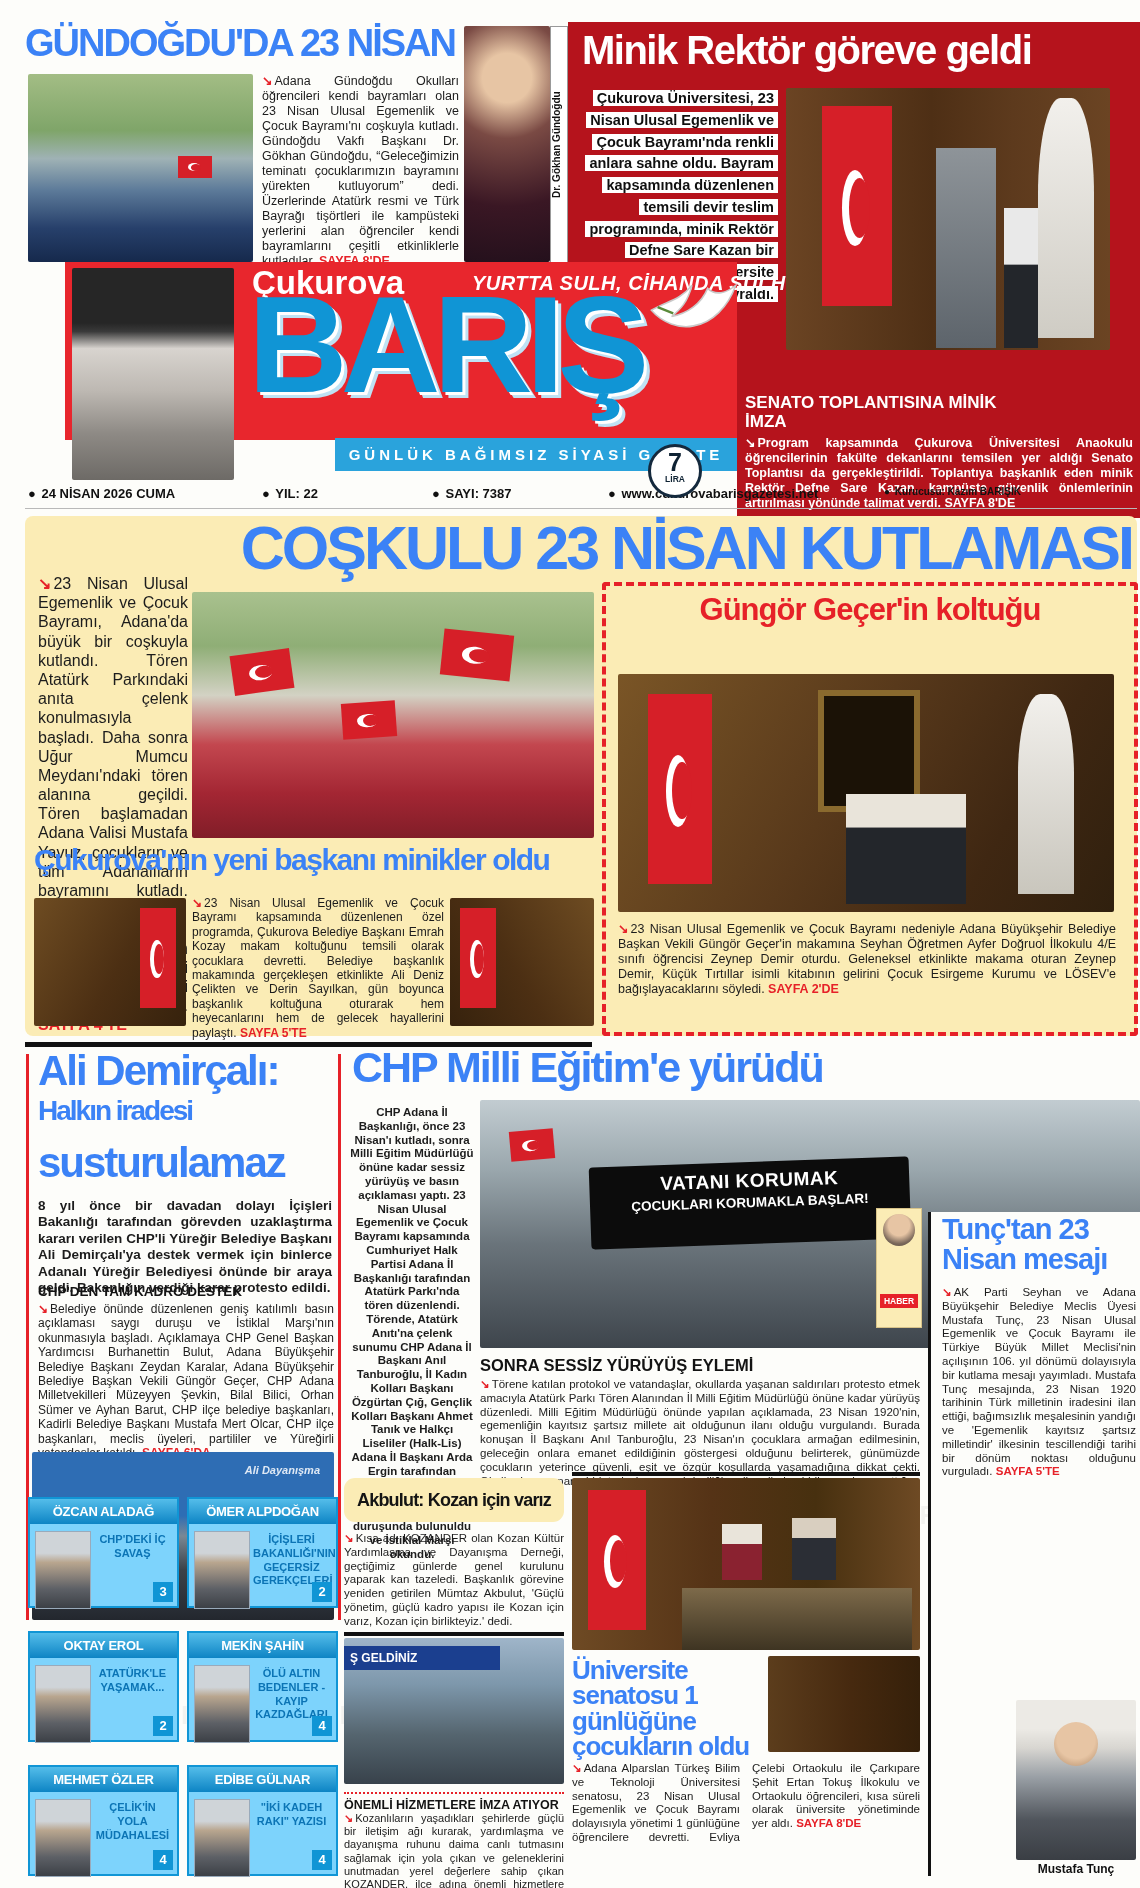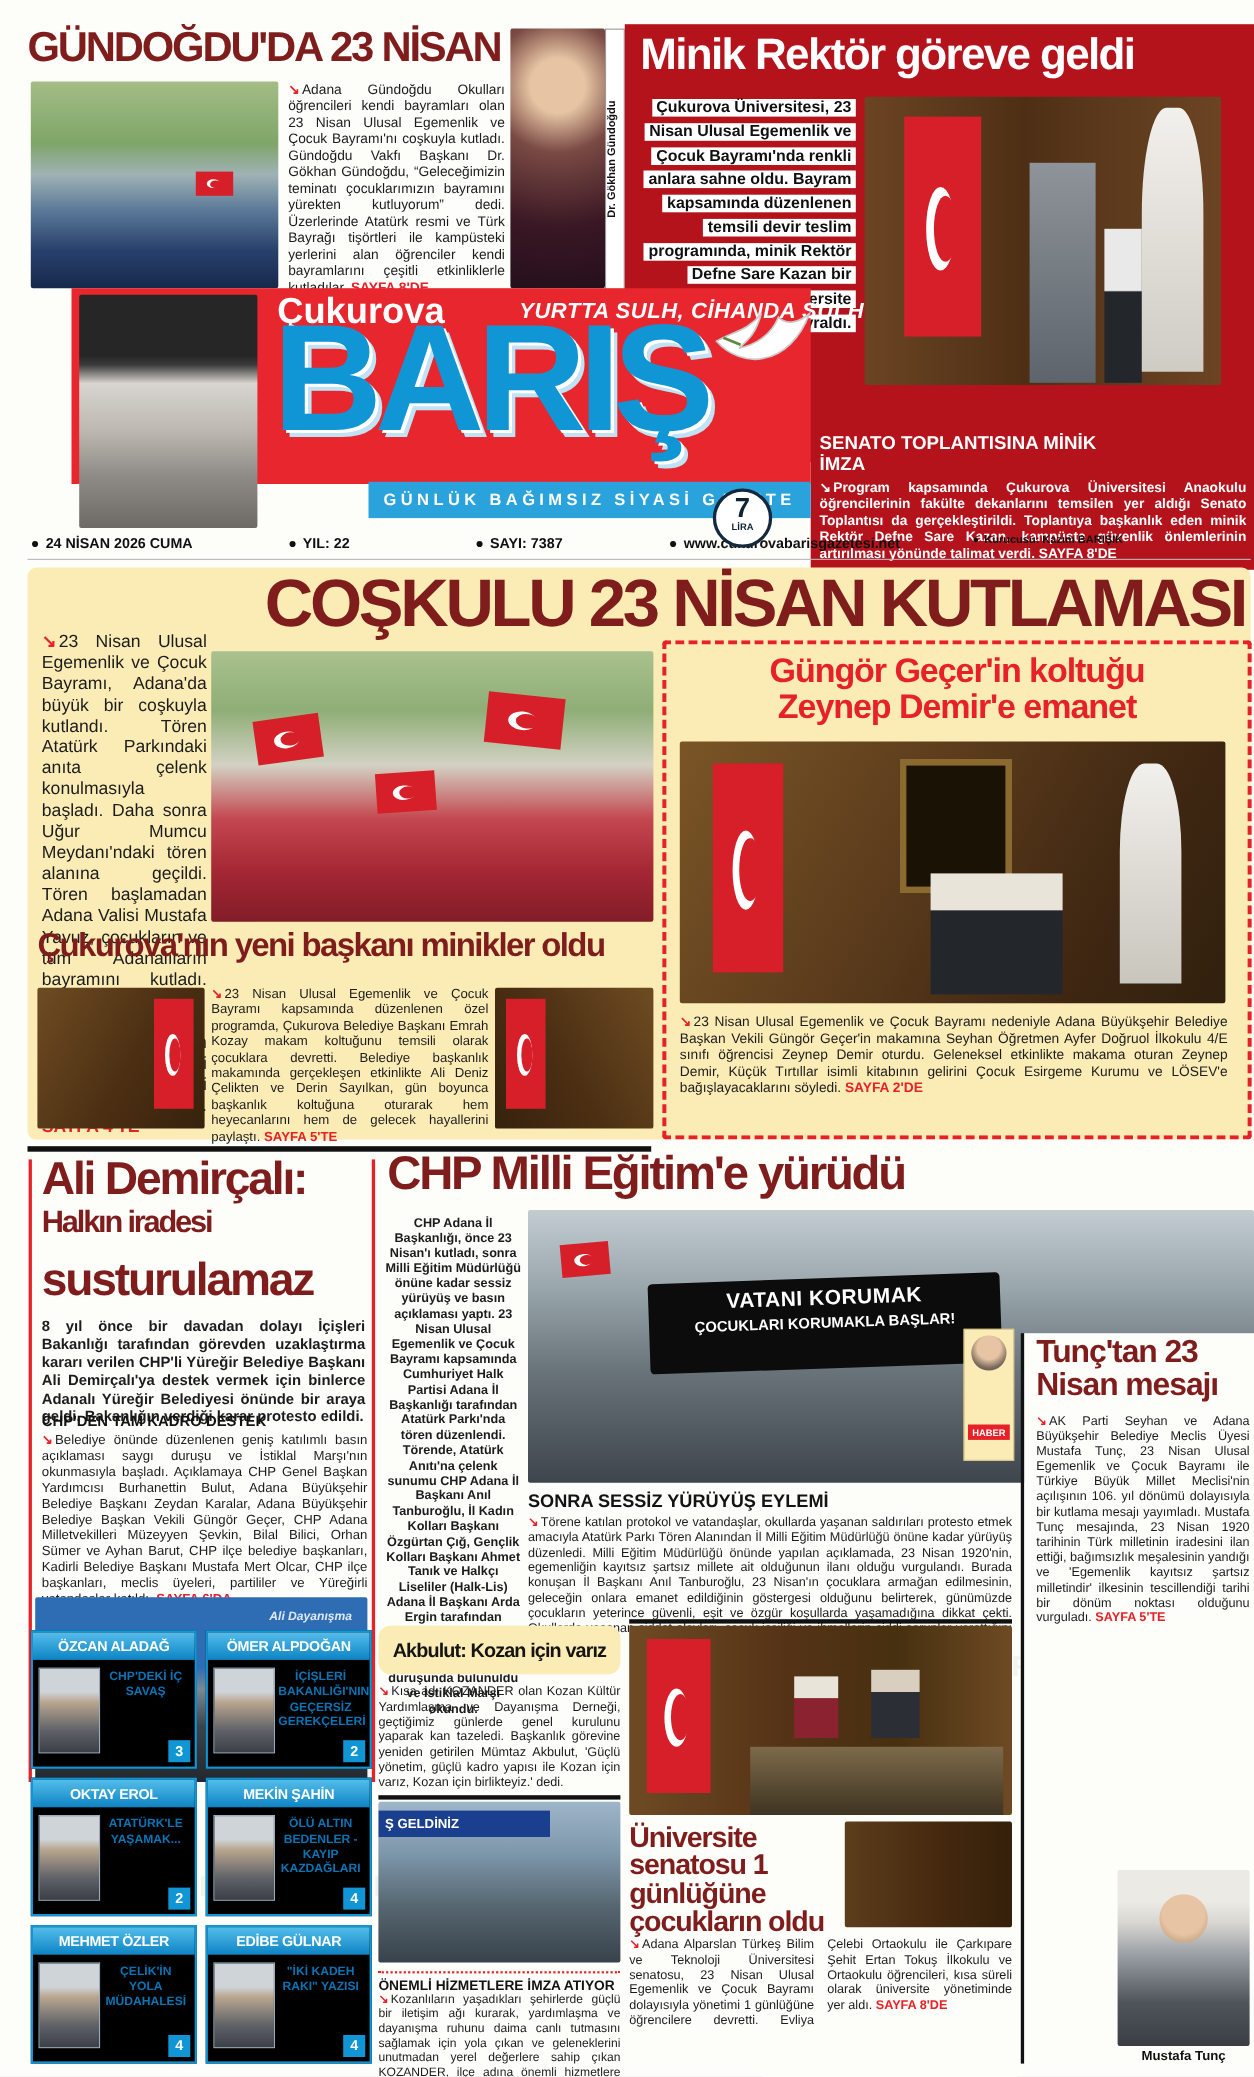--- a/index.html
+++ b/index.html
@@ -1,29 +1,29 @@
 <!DOCTYPE html>
 <html lang="tr"><head>
 <meta charset="utf-8">
 <style>
   html,body{margin:0;padding:0;background:#e9e9e9;font-family:"Liberation Sans",sans-serif;}
   .page{position:relative;width:1140px;height:1888px;margin:0 auto;background:#fdfdfa;overflow:hidden;}
   .abs{position:absolute;}
   .wm{position:absolute;color:#444;opacity:.055;font-weight:900;font-size:26px;letter-spacing:2px;white-space:nowrap;}
-  .hl{font-weight:900;color:#7f1d1d;line-height:.92;letter-spacing:-2px;}
+  .hl{font-weight:900;color:#3b82f6;line-height:.92;letter-spacing:-2px;}
   .body-txt{font-size:12px;line-height:1.2;color:#1c1c1c;text-align:justify;hyphens:auto;}
   .arrow{color:#e62128;font-weight:900;font-style:normal;padding-right:2px;}
   .pg{color:#e62128;font-weight:900;white-space:nowrap;}
   .photo{position:absolute;border-radius:2px;overflow:hidden;}
   .tflag{position:absolute;background:#d61f28;}
   .tflag::before{content:"";position:absolute;left:28%;top:32%;width:38%;height:38%;background:#fff;border-radius:50%;}
   .tflag::after{content:"";position:absolute;left:38%;top:36%;width:30%;height:30%;background:#d61f28;border-radius:50%;}
   .chip-lines{font-weight:700;font-size:14.5px;line-height:1.5;color:#101010;text-align:right;}
   .chip-lines span{background:#fff;padding:0 4px;box-decoration-break:clone;-webkit-box-decoration-break:clone;}
-  .card{border:2px solid #1095d5;background:#000000;position:relative;}
+  .card{border:2px solid #1095d5;background:#7dd3fc;position:relative;margin-top:15px;}
   .card .hd{height:25px;background:linear-gradient(180deg,#54bdea,#0d84c4);color:#fff;font-weight:900;font-size:13px;text-align:center;line-height:25px;letter-spacing:-.3px;}
   .card .face{position:absolute;left:5px;top:32px;width:54px;height:76px;background:linear-gradient(180deg,#cfd4d8 0 28%,#b9a68f 40%,#5d6066 75%,#3c4046);border:1px solid #9ab;}
   .card .ttl{position:absolute;left:64px;top:34px;right:6px;color:#0b74b5;font-weight:900;font-size:11px;text-align:center;line-height:1.25;}
   .card .num{position:absolute;right:4px;bottom:4px;width:20px;height:20px;background:#1095d5;color:#fff;font-weight:900;font-size:13px;text-align:center;line-height:20px;}
   .subhead{font-weight:900;color:#131313;}
 </style>
 </head>
 <body>
 
 <div class="page">
@@ -89,21 +89,20 @@
     <span class="pg">SAYFA 4'TE</span>
   </div>
   <div class="photo" style="left:192px;top:592px;width:402px;height:246px;background:linear-gradient(180deg,#a9c18e 0%,#8fae76 22%,#d3d2c4 42%,#c3474f 62%,#a32633 82%,#811d28 100%);">
     <span class="tflag" style="left:40px;top:60px;width:60px;height:40px;transform:rotate(-8deg);"></span>
     <span class="tflag" style="left:250px;top:40px;width:70px;height:46px;transform:rotate(6deg);"></span>
     <span class="tflag" style="left:150px;top:110px;width:54px;height:36px;transform:rotate(-4deg);"></span>
   </div>
 
   <div class="abs" style="left:602px;top:582px;width:528px;height:446px;border:4px dashed #e62128;border-radius:4px;">
     <div style="margin-top:8px;text-align:center;color:#e62128;font-weight:900;font-size:31px;letter-spacing:-1px;line-height:1.05;">Güngör Geçer'in koltuğu</div>
-    <div style="text-align:center;color:#e62128;font-weight:900;font-size:31px;letter-spacing:-1px;line-height:1.05;">Zeynep Demir'e emanet</div>
     <div class="photo" style="left:12px;top:88px;width:496px;height:238px;background:linear-gradient(120deg,#7a5526,#58391b 45%,#3f2712 75%,#30200e);">
       <span class="tflag" style="left:30px;top:20px;width:64px;height:190px;"></span>
       <span class="abs" style="left:200px;top:16px;width:90px;height:110px;background:#1b1206;border:6px solid #8a6a2e;"></span>
       <span class="abs" style="left:228px;top:120px;width:120px;height:110px;background:linear-gradient(180deg,#e9e4da 0 30%,#23262b 31%);"></span>
       <span class="abs" style="right:40px;top:20px;width:56px;height:200px;background:linear-gradient(180deg,#f2f0ec,#c9c6bd);border-radius:40% 40% 0 0;"></span>
     </div>
     <div class="body-txt" style="position:absolute;left:12px;top:336px;width:498px;font-size:12.5px;">
       <b class="arrow">↘</b><span>23 Nisan Ulusal Egemenlik ve Çocuk Bayramı nedeniyle Adana Büyükşehir Belediye Başkan Vekili Güngör Geçer'in makamına Seyhan Öğretmen Ayfer Doğruol İlkokulu 4/E sınıfı öğrencisi Zeynep Demir oturdu. Geleneksel etkinlikte makama oturan Zeynep Demir, Küçük Tırtıllar isimli kitabının gelirini Çocuk Esirgeme Kurumu ve LÖSEV'e bağışlayacaklarını söyledi.</span>
       <span class="pg">SAYFA 2'DE</span>
     </div>

